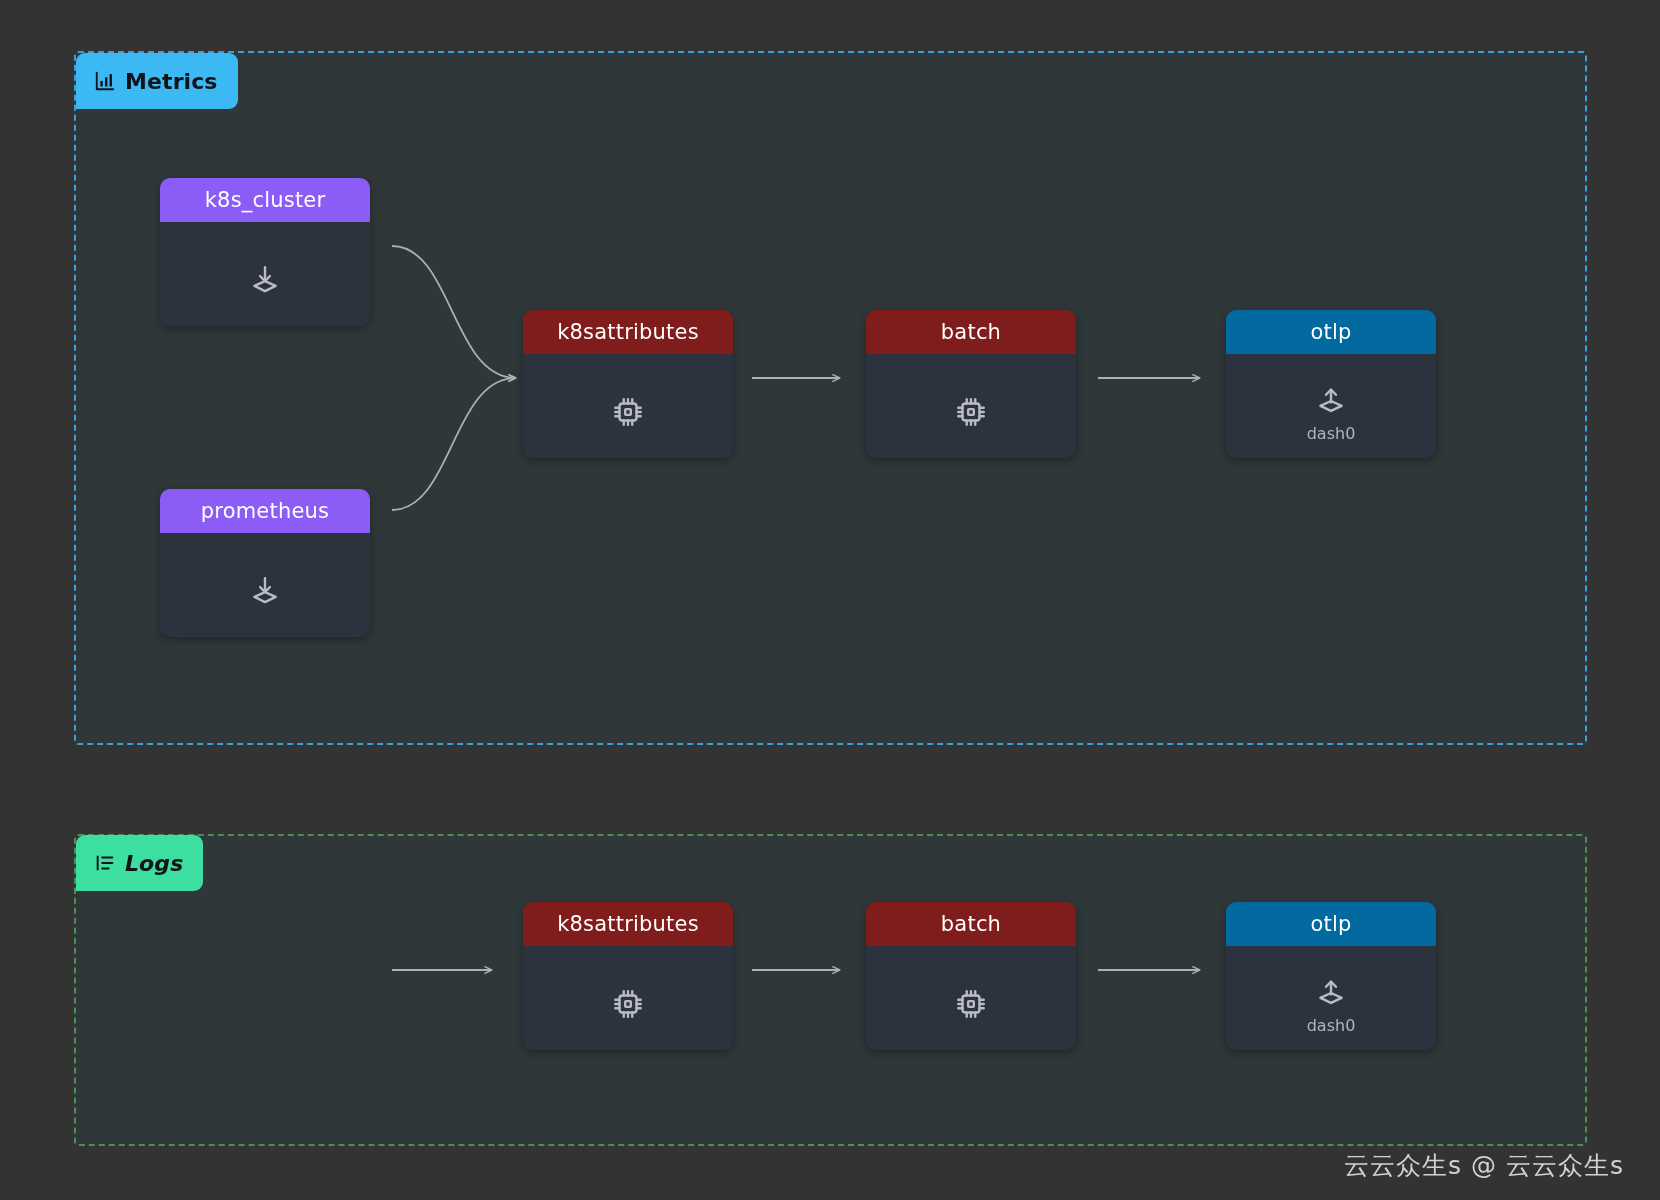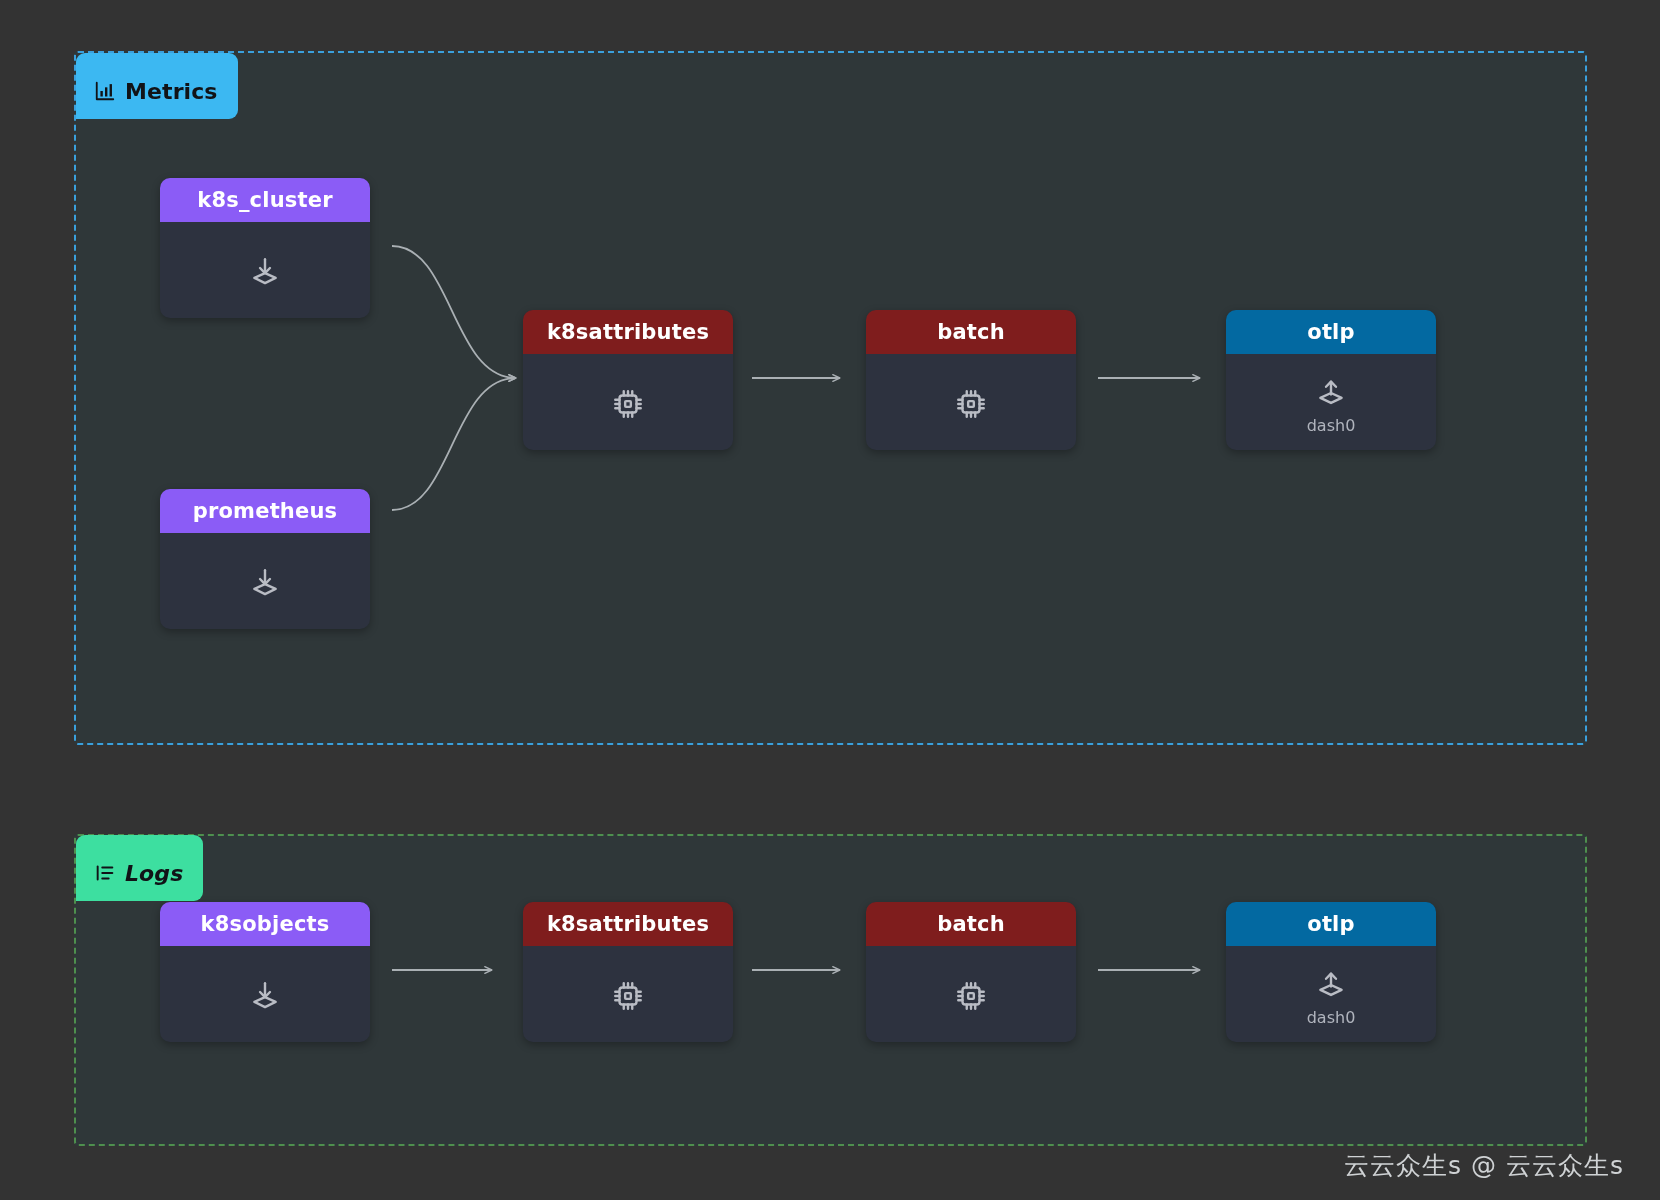--- a/index.html
+++ b/index.html
@@ -45,21 +45,21 @@
     border-color: #4e8f4e;
   }
 
   
   .section-label {
     position: absolute;
     display: flex;
     align-items: center;
     gap: 9px;
     height: 56px;
-    padding: 10px 20px 0 18px;
+    padding: 0 20px 0 18px;
     border-radius: 9px 9px 9px 0;
     font-size: 22px;
     font-weight: bold;
     color: #111317;
     letter-spacing: 0.1px;
     z-index: 6;
   }
   .section-label.metrics {
     left: 76px;
     top: 53px;
@@ -91,34 +91,33 @@
     z-index: 4;
   }
   .node-header {
     height: 44px;
     display: flex;
     align-items: center;
     justify-content: center;
     font-size: 21px;
     color: #ffffff;
     letter-spacing: 0.2px;
-    font-weight: bold;
   }
   .node-header.receiver { background: #8b5cf6; }
   .node-header.processor { background: #7f1d1d; }
   .node-header.exporter { background: #0369a1; }
 
   .node-body {
     height: 92px;
     display: flex;
     flex-direction: column;
     align-items: center;
     justify-content: center;
     gap: 6px;
-    padding-top: 4px;
+    padding-top: 12px;
   }
   .node-icon {
     width: 38px;
     height: 38px;
     display: flex;
     align-items: center;
     justify-content: center;
     color: #b9bcc4;
   }
   .node-icon svg { display: block; }
@@ -243,32 +242,20 @@
       <svg width="22" height="22" viewBox="0 0 24 24" fill="none" stroke="#111317" stroke-width="2.1" stroke-linecap="round" stroke-linejoin="round">
         <path d="M4 5v14"></path>
         <path d="M9 6h11"></path>
           <path d="M9 12h11"></path>
           <path d="M9 18h7"></path>
       </svg>
     </span>
     <span>Logs</span>
   </div>
 
-  <div class="node" style="left:160px; top:902px;">
-    <div class="node-header receiver">k8sobjects</div>
-    <div class="node-body">
-      <span class="node-icon">
-        <svg width="34" height="34" viewBox="0 0 24 24" fill="none" stroke="#b9bcc4" stroke-width="1.7" stroke-linecap="round" stroke-linejoin="round">
-          <path d="M12 3v9"></path>
-            <path d="M8.5 9.2 12 12.8l3.5-3.6"></path>
-          <path d="M4.5 16.2 12 12.8l7.5 3.4L12 19.8z"></path>
-        </svg>
-      </span>
-    </div>
-  </div>
 
   <div class="node" style="left:523px; top:902px;">
     <div class="node-header processor">k8sattributes</div>
     <div class="node-body">
       <span class="node-icon">
         <svg width="34" height="34" viewBox="0 0 24 24" fill="none" stroke="#b9bcc4" stroke-width="1.7" stroke-linecap="round" stroke-linejoin="round">
           <rect x="6" y="6" width="12" height="12" rx="2"></rect>
           <rect x="10" y="10" width="4" height="4" rx="0.6"></rect>
           <path d="M9 3v3M12 3v3M15 3v3M9 18v3M12 18v3M15 18v3M3 9h3M3 12h3M3 15h3M18 9h3M18 12h3M18 15h3"></path>
         </svg>

